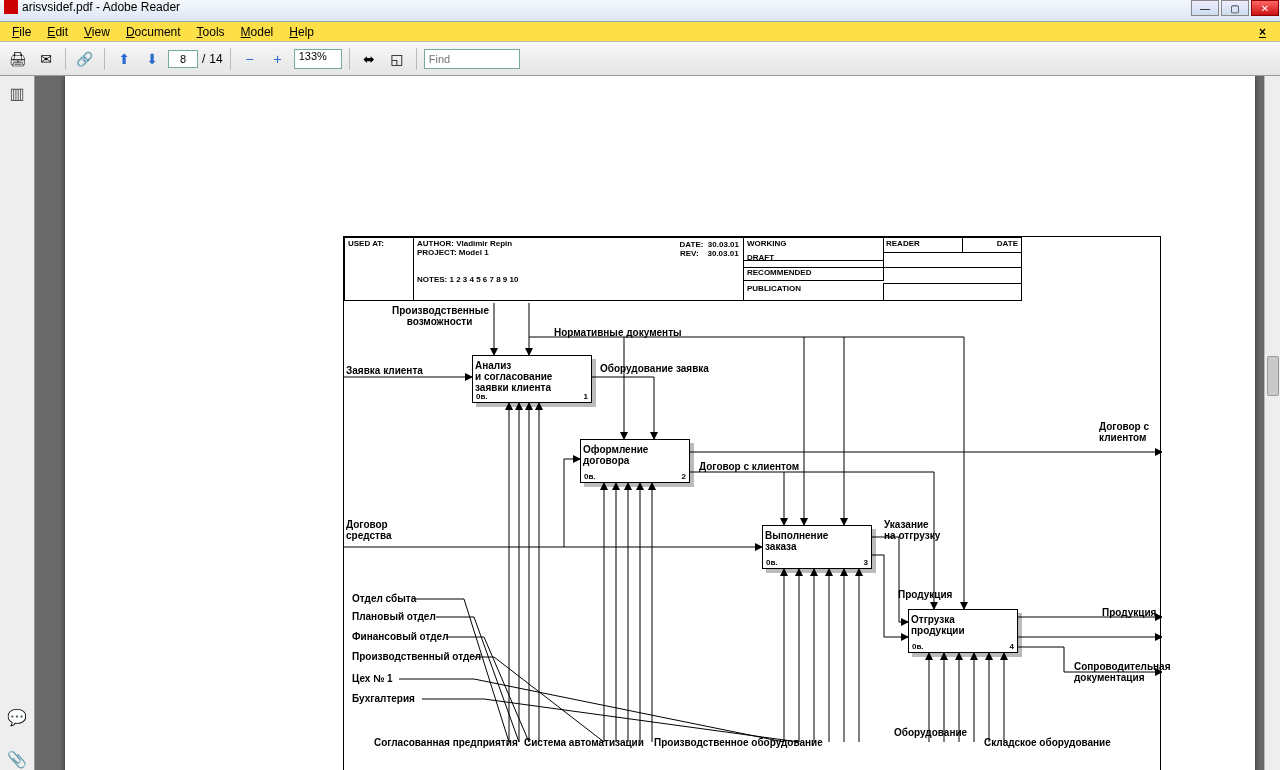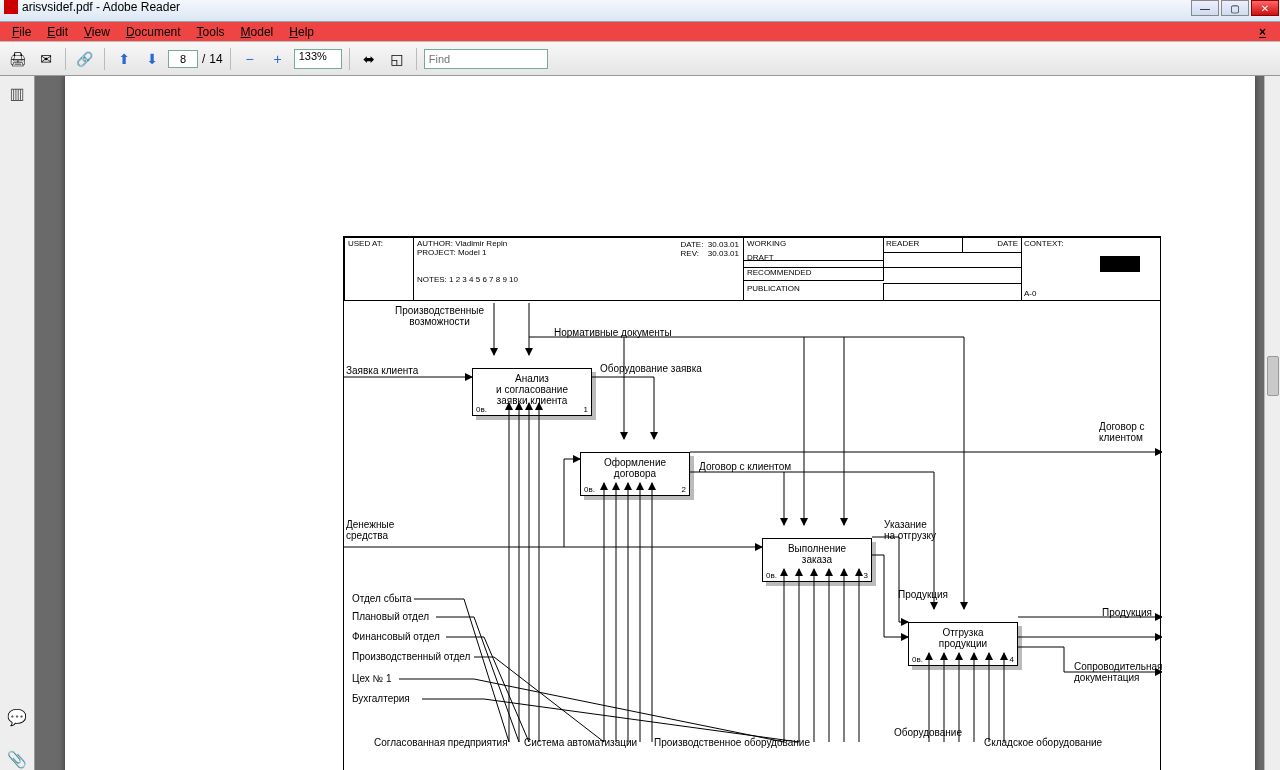--- a/index.html
+++ b/index.html
@@ -4,44 +4,44 @@
 <style>
   * { box-sizing: border-box; margin: 0; padding: 0; font-family: "Segoe UI", Tahoma, sans-serif; }
   body { width: 1280px; height: 770px; overflow: hidden; background: #6a6a6a; }
   
   .titlebar { height: 22px; background: linear-gradient(#f4f8fc,#dce6f4); display:flex; align-items:flex-start; font-size:12px; padding-left:4px; border-bottom:1px solid #8aa; }
   .titlebar .ico { width:14px; height:14px; background:#c00; margin-right:4px; display:inline-block; }
   .titlebar .spacer { flex:1; }
   .winbtn { width:28px; height:16px; margin:0 1px; display:inline-flex; align-items:center; justify-content:center; font-size:10px; border:1px solid #888; background:linear-gradient(#eef,#cde); }
   .winbtn.close { background:linear-gradient(#f66,#c11); color:#fff; border-color:#800; }
   
-  .menubar { height:20px; background:#ef4444; display:flex; align-items:center; padding-left:4px; font-size:12px; border-bottom:1px solid #bbb; }
+  .menubar { height:20px; background:#fde047; display:flex; align-items:center; padding-left:4px; font-size:12px; border-bottom:1px solid #bbb; }
   .menubar > span { padding:2px 8px; cursor:default; }
   .menubar > span:first-letter { text-decoration: underline; }
   .menubar .closex { margin-left:auto; margin-right:6px; font-weight:bold; }
   
   .toolbar { height:34px; background:linear-gradient(#f7f7f7,#e5e5e5); border-bottom:1px solid #999; display:flex; align-items:center; padding:0 6px; gap:4px; font-size:12px; }
   .tb-btn { width:24px; height:24px; border:1px solid transparent; display:inline-flex; align-items:center; justify-content:center; font-size:14px; }
   .tb-sep { width:1px; height:22px; background:#bbb; margin:0 3px; }
   .pagebox { width:30px; height:18px; border:1px solid #7a9; font-size:11px; text-align:center; }
   .zoomsel { height:20px; font-size:11px; border:1px solid #7a9; padding:0 14px 0 4px; background:#fff; }
-  .findbox { width:124px; height:20px; border:1px solid #7a9; font-size:11px; padding:0 4px; color:#777; }
+  .findbox { width:96px; height:20px; border:1px solid #7a9; font-size:11px; padding:0 4px; color:#777; }
   
   .workspace { display:flex; height:694px; background:#6a6a6a; }
   .sidebar { width:35px; background:#eee; border-right:1px solid #999; display:flex; flex-direction:column; align-items:center; padding-top:6px; gap:20px; }
   .sidebar .sic { width:22px; height:22px; display:inline-flex; align-items:center; justify-content:center; font-size:16px; color:#555; }
   .sidebar .spacer { flex:1; }
-  .docarea { flex:1; position:relative; overflow:hidden; }
+  .docarea { flex:1; position:relative; overflow:hidden;font-weight:bold; }
   .page { position:absolute; left:30px; top:0; width:1190px; height:720px; background:#fff; box-shadow:0 0 6px rgba(0,0,0,.5); }
   
   .diagram-outer { position:absolute; left:278px; top:160px; width:818px; height:580px; border:1px solid #000; }
   
   .hdr { position:absolute; border:1px solid #000; font-size:8px; padding:1px 3px; color:#000; font-family:Arial, sans-serif; }
   
-  .box { position:absolute; border:1px solid #000; background:#fff; box-shadow:4px 4px 0 #bbb; text-align:center; font-size:10px; padding:4px 2px 16px 2px; font-family:Arial, sans-serif;margin-top:13px; }
+  .box { position:absolute; border:1px solid #000; background:#fff; box-shadow:4px 4px 0 #bbb; font-size:10px; padding:4px 2px 16px 2px; font-family:Arial, sans-serif; }
   .box .bnum { position:absolute; right:3px; bottom:1px; font-size:8px; }
   .box .bzero { position:absolute; left:3px; bottom:1px; font-size:8px; }
   
   .dlabel { position:absolute; font-size:10px; font-family:Arial, sans-serif; }
   
   svg.wires { position:absolute; left:0; top:0; width:818px; height:580px; pointer-events:none; }
   svg.wires line, svg.wires polyline { stroke:#000; stroke-width:1; fill:none; }
   svg.wires .ah { fill:#000; }
   
   .vscroll { position:absolute; right:0; top:0; width:16px; height:694px; background:#eee; border-left:1px solid #bbb; }
@@ -103,39 +103,34 @@
   <div class="docarea">
     <div class="page">
 
       <div class="diagram-outer">
 
         <div class="hdr" style="left:0;top:0;width:70px;height:64px">USED AT:</div>
         <div class="hdr" style="left:70px;top:0;width:330px;height:64px;border-left:none">
           <span>AUTHOR:</span> <span>Vladimir Repin</span><br>
           <span>PROJECT:</span> <span>Model 1</span><br><br><br>
           <span>NOTES:</span> <span>1 2 3 4 5 6 7 8 9 10</span>
-          <div style="position:absolute;right:4px;top:2px;text-align:right;font-size:8px">
+          <div style="position:absolute;right:4px;top:2px;text-align:center;font-size:8px">
             <span>DATE:</span>&nbsp;&nbsp;<span>30.03.01</span><br>
             <span>REV:</span>&nbsp;&nbsp;&nbsp;&nbsp;<span>30.03.01</span>
           </div>
         </div>
         <div class="hdr" style="left:400px;top:0;width:140px;height:24px;border-left:none">WORKING</div>
         <div class="hdr" style="left:400px;top:15px;width:140px;height:16px;border-left:none;border-top:none">DRAFT</div>
         <div class="hdr" style="left:400px;top:30px;width:140px;height:14px;border-left:none;border-top:none">RECOMMENDED</div>
         <div class="hdr" style="left:400px;top:46px;width:140px;height:18px;border-left:none;border-top:none">PUBLICATION</div>
         <div class="hdr" style="left:539px;top:0;width:80px;height:16px;border-left:none">READER</div>
         <div class="hdr" style="left:618px;top:0;width:60px;height:16px;border-left:none;text-align:right">DATE</div>
         <div class="hdr" style="left:539px;top:15px;width:139px;height:16px;border-left:none;border-top:none"></div>
         <div class="hdr" style="left:539px;top:30px;width:139px;height:17px;border-left:none;border-top:none"></div>
         <div class="hdr" style="left:539px;top:46px;width:139px;height:18px;border-left:none;border-top:none"></div>
-        <div class="hdr" style="left:677px;top:0;width:140px;height:64px;border-left:none">
-          <span>CONTEXT:</span>
-          <div style="position:absolute;right:20px;top:18px;width:40px;height:16px;background:#000"></div>
-          <div style="position:absolute;left:3px;bottom:2px">A-0</div>
-        </div>
 
         <div class="box" style="left:128px;top:118px;width:120px;height:48px">
           <span style="white-space:pre-line">Анализ
 и согласование
 заявки клиента</span>
           <span class="bzero">0в.</span><span class="bnum">1</span>
         </div>
         <div class="box" style="left:236px;top:202px;width:110px;height:44px">
           <span style="white-space:pre-line">Оформление
 договора</span>
@@ -153,21 +148,21 @@
         </div>
 
         <div class="dlabel" style="left:48px;top:68px;white-space:pre-line;text-align:center;width:95px">Производственные
 возможности</div>
         <div class="dlabel" style="left:210px;top:90px">Нормативные документы</div>
         <div class="dlabel" style="left:2px;top:128px">Заявка клиента</div>
         <div class="dlabel" style="left:256px;top:126px">Оборудование заявка</div>
         <div class="dlabel" style="left:355px;top:224px">Договор с клиентом</div>
         <div class="dlabel" style="left:755px;top:184px;white-space:pre-line;text-align:left">Договор с
 клиентом</div>
-        <div class="dlabel" style="left:2px;top:282px;white-space:pre-line">Денежные
+        <div class="dlabel" style="left:2px;top:282px;white-space:pre-line">Договор
 средства</div>
         <div class="dlabel" style="left:540px;top:282px;white-space:pre-line">Указание
 на отгрузку</div>
         <div class="dlabel" style="left:554px;top:352px">Продукция</div>
         <div class="dlabel" style="left:758px;top:370px">Продукция</div>
         <div class="dlabel" style="left:730px;top:424px;white-space:pre-line">Сопроводительная
 документация</div>
         <div class="dlabel" style="left:8px;top:356px">Отдел сбыта</div>
         <div class="dlabel" style="left:8px;top:374px">Плановый отдел</div>
         <div class="dlabel" style="left:8px;top:394px">Финансовый отдел</div>

